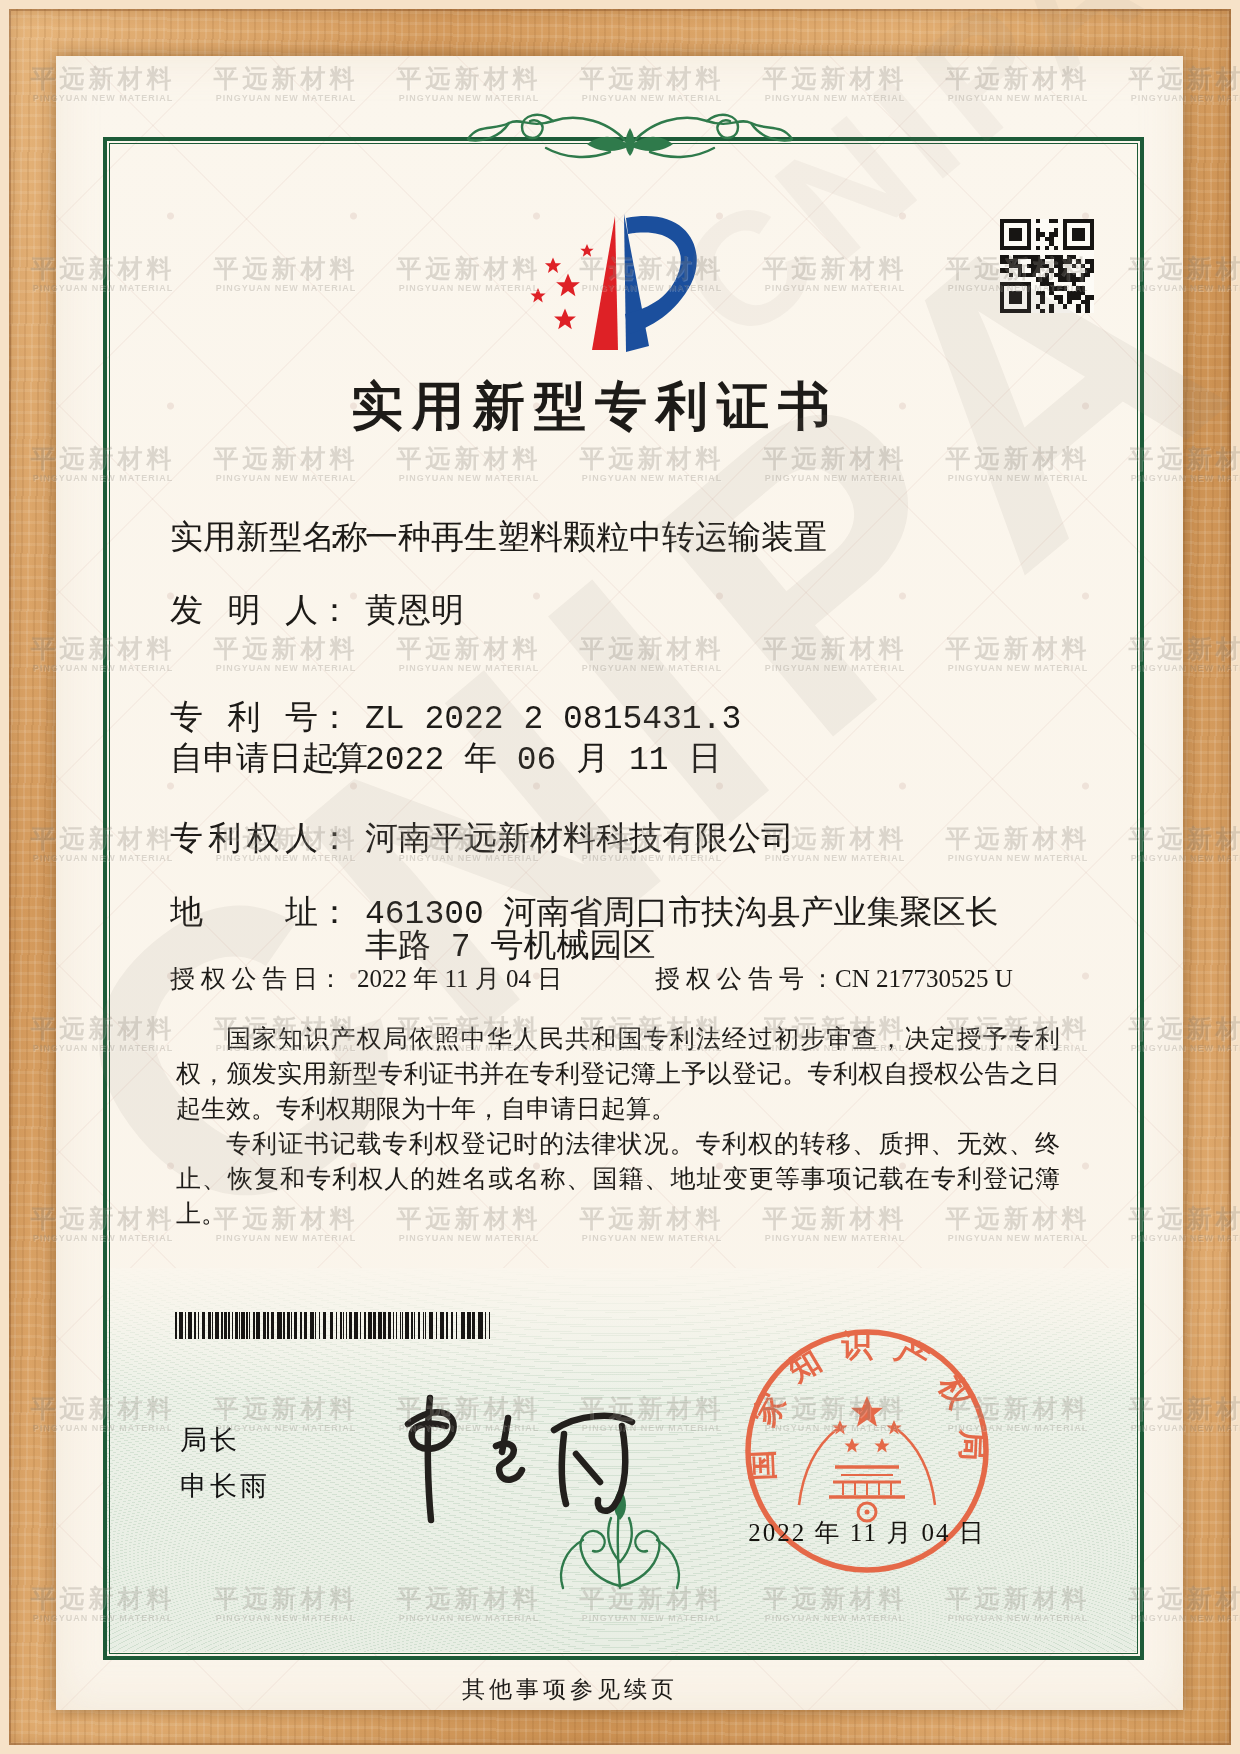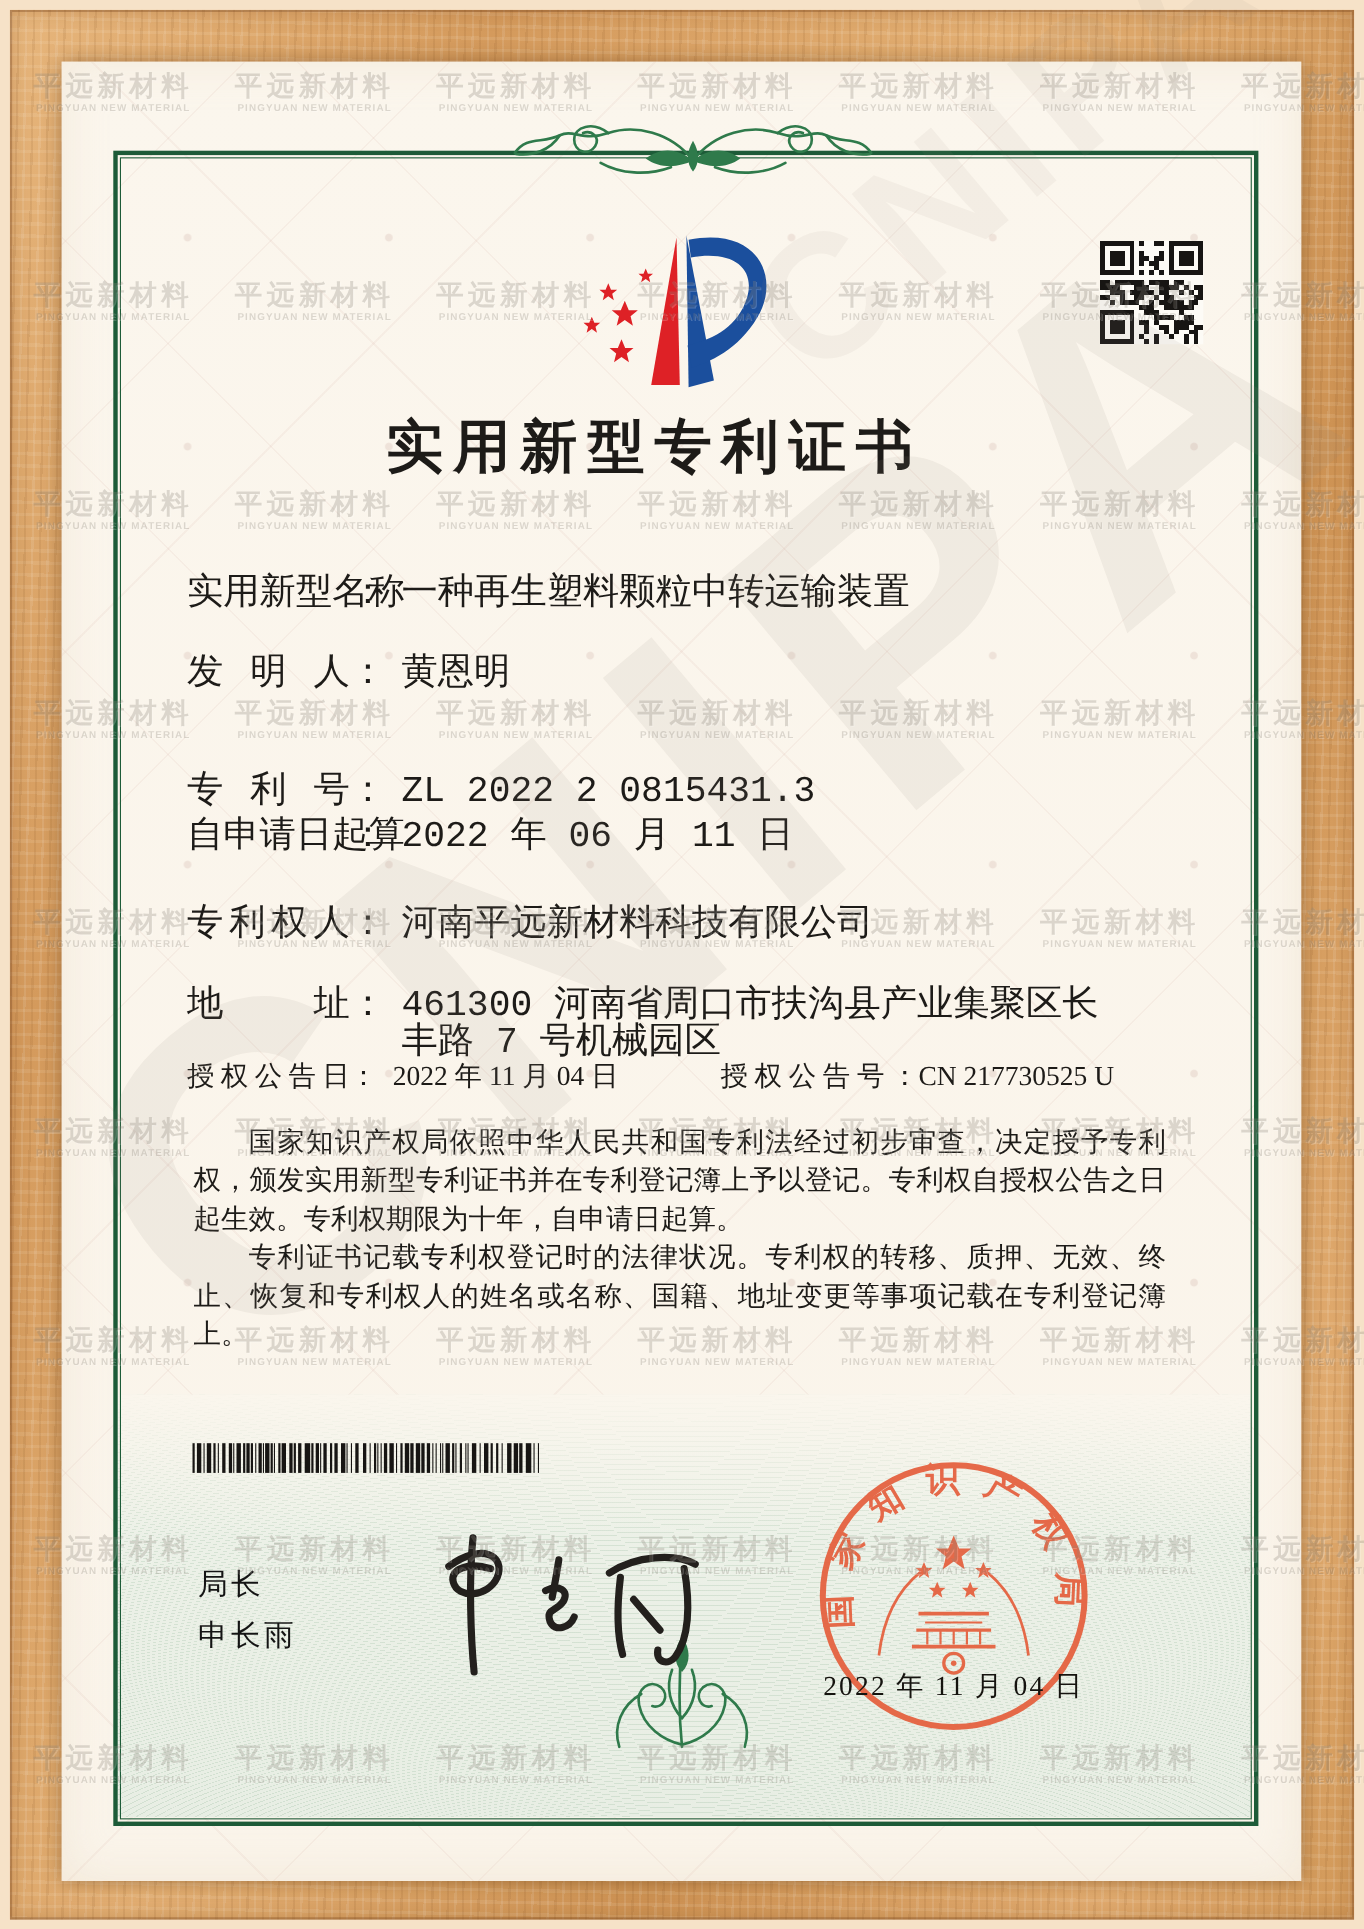--- a/index.html
+++ b/index.html
@@ -407,20 +407,21 @@
       <path d="M96,161 h68" fill="none" stroke-width="3"></path>
       <path d="M106,161 v13 M118,161 v13 M130,161 v13 M142,161 v13 M154,161 v13" fill="none" stroke-width="2"></path>
       <path d="M92,176 h76" fill="none" stroke-width="3.5"></path>
       <circle cx="130" cy="191" r="9" fill="none" stroke-width="3"></circle>
       <circle cx="130" cy="191" r="2.5" stroke="none"></circle>
       <path d="M62,184 C66,150 80,124 100,108 M198,184 C194,150 180,124 160,108" fill="none" stroke-width="2.5"></path>
     </g>
   </svg>
   <div class="seal-date">2022 年 11 月 04 日</div>
 
+  <div class="cont-note">其他事项参见续页</div>
 
   <div id="watermarks">
     <div class="wm-big b1">CNIPA</div>
     <div class="wm-big b2">CNIPA</div>
   <div class="wm" style="left: 15px; top: 65px;">
         <div class="l1">平远新材料</div>
         <div class="l2">PINGYUAN NEW MATERIAL</div>
       </div>
       <div class="wm" style="left: 198px; top: 65px;">
         <div class="l1">平远新材料</div>

